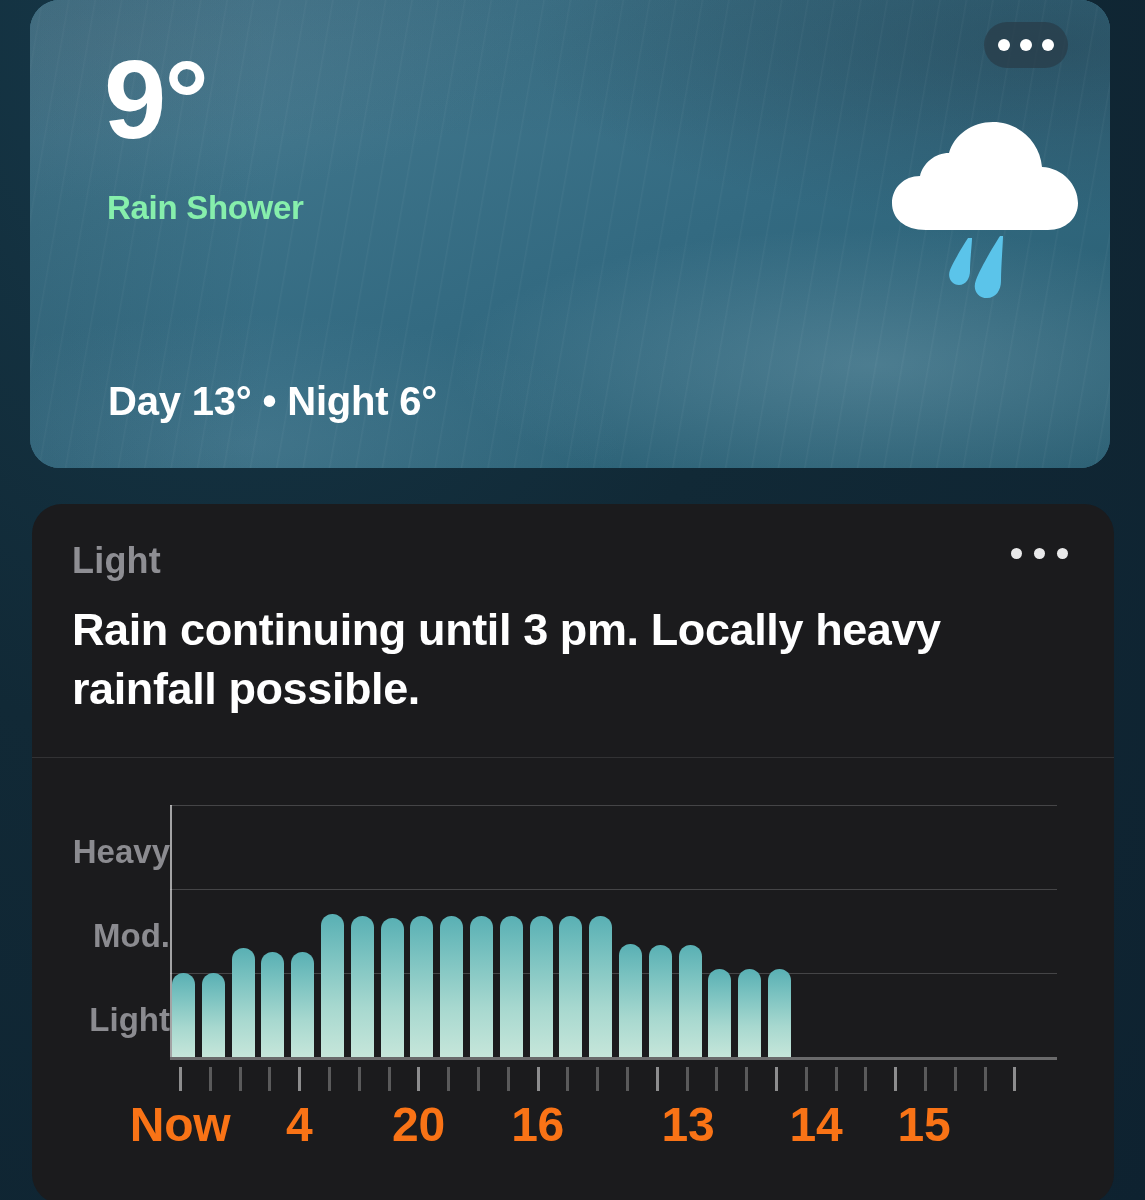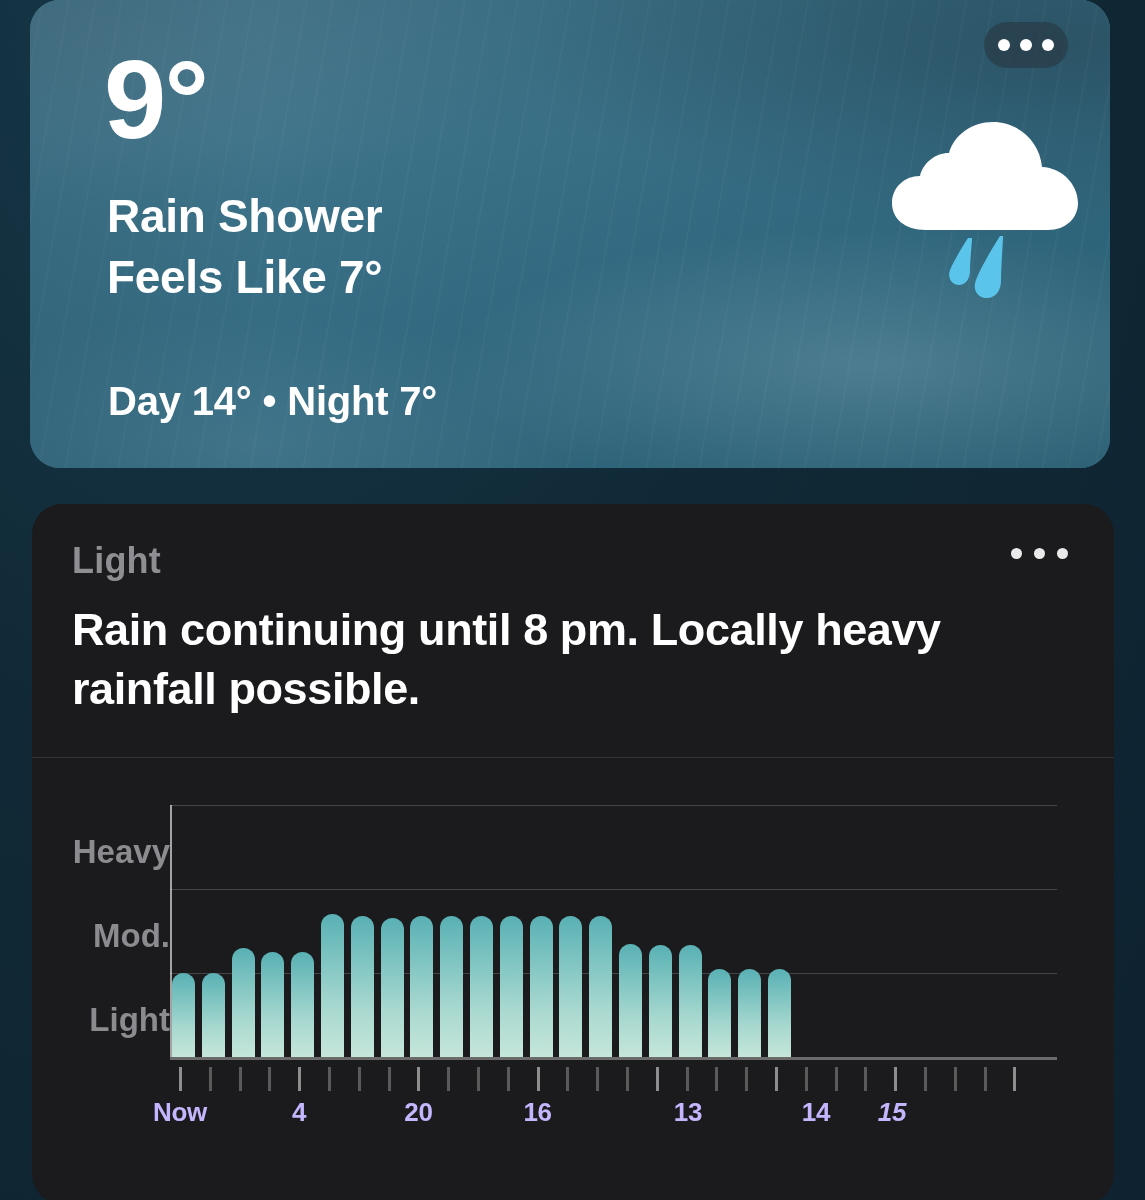--- a/index.html
+++ b/index.html
@@ -52,21 +52,21 @@
       linear-gradient(to right, rgba(12,35,46,0.12) 0%, rgba(12,35,46,0) 22%);
   }
 
   .hero-temp {
     position: absolute; left: 74px; top: 44px;
     font-size: 112px; font-weight: 700; color: #fff;
     letter-spacing: -2px; line-height: 1;
   }
   .hero-cond {
     position: absolute; left: 77px; top: 186px;
-    font-size: 46px; font-weight: 700; color: #ffffff;
+    font-size: 33px; font-weight: 700; color: #86efac;
     line-height: 1.33; letter-spacing: -0.3px;
   }
   .hero-cond div { white-space: nowrap; }
   .hero-daynight {
     position: absolute; left: 78px; top: 379px;
     font-size: 40px; font-weight: 700; color: #fff;
     letter-spacing: -0.2px; white-space: nowrap;
   }
 
   
@@ -167,42 +167,41 @@
     position: absolute; top: 0;
     width: 3px; height: 24px;
     background: rgba(255,255,255,0.28);
   }
   .tick.major { background: rgba(255,255,255,0.50); }
 
   .xlabels { position: absolute; left: 0; top: 340px; width: 1082px; height: 60px; }
   .xlabel {
     position: absolute; top: 0;
     transform: translateX(-50%);
-    font-size: 26px; font-weight: 700; color: #c4b5fd;
+    font-size: 48px; font-weight: 700; color: #f97316;
     letter-spacing: -0.3px; white-space: nowrap; text-align: center;
   }
 </style>
 </head>
 <body>
 
 <div id="app">
 
   <div class="hero-card">
     <div class="hero-photo"></div>
     <div class="hero-rainstreaks"></div>
     <div class="hero-vignette"></div>
 
     <div class="hero-temp">9°</div>
 
     <div class="hero-cond">
       <div>Rain Shower</div>
-      <div>Feels Like 7°</div>
-    </div>
-
-    <div class="hero-daynight">Day 14° • Night 7°</div>
+    </div>
+
+    <div class="hero-daynight">Day 13° • Night 6°</div>
 
     <div class="hero-menu">
       <i></i>
       <i></i>
       <i></i>
     </div>
 
     <div class="hero-glyph">
       <svg viewBox="0 0 210 190" width="210" height="190">
         <g>
@@ -221,21 +220,21 @@
   <div class="rain-card">
 
     <div class="rain-kicker">Light</div>
 
     <div class="rain-menu">
       <i></i>
       <i></i>
       <i></i>
     </div>
 
-    <div class="rain-headline">Rain continuing until 8 pm. Locally heavy rainfall possible.</div>
+    <div class="rain-headline">Rain continuing until 3 pm. Locally heavy rainfall possible.</div>
 
     <div class="rain-divider"></div>
 
     <div class="chart">
       <div class="chart-inner">
 
       <div class="gridline" style="top: 48px;"></div>
           <div class="gridline" style="top: 132px;"></div>
           <div class="gridline" style="top: 216px;"></div>
           <div class="yaxis-line"></div>
@@ -297,19 +296,19 @@
             <div class="tick" style="left: 813.6px;"></div>
             <div class="tick major" style="left: 843.4px;"></div>
           </div>
           <div class="xlabels">
             <div class="xlabel" style="left: 148px;">Now</div>
             <div class="xlabel" style="left: 267.2px;">4</div>
             <div class="xlabel" style="left: 386.4px;">20</div>
             <div class="xlabel" style="left: 505.6px;">16</div>
             <div class="xlabel" style="left: 656px;">13</div>
             <div class="xlabel" style="left: 784px;">14</div>
-            <div class="xlabel" style="left: 860px; font-style: italic;">15</div>
+            <div class="xlabel" style="left: 892px;">15</div>
           </div>
         </div>
     </div>
   </div>
 
 </div>
 
 </body></html>

